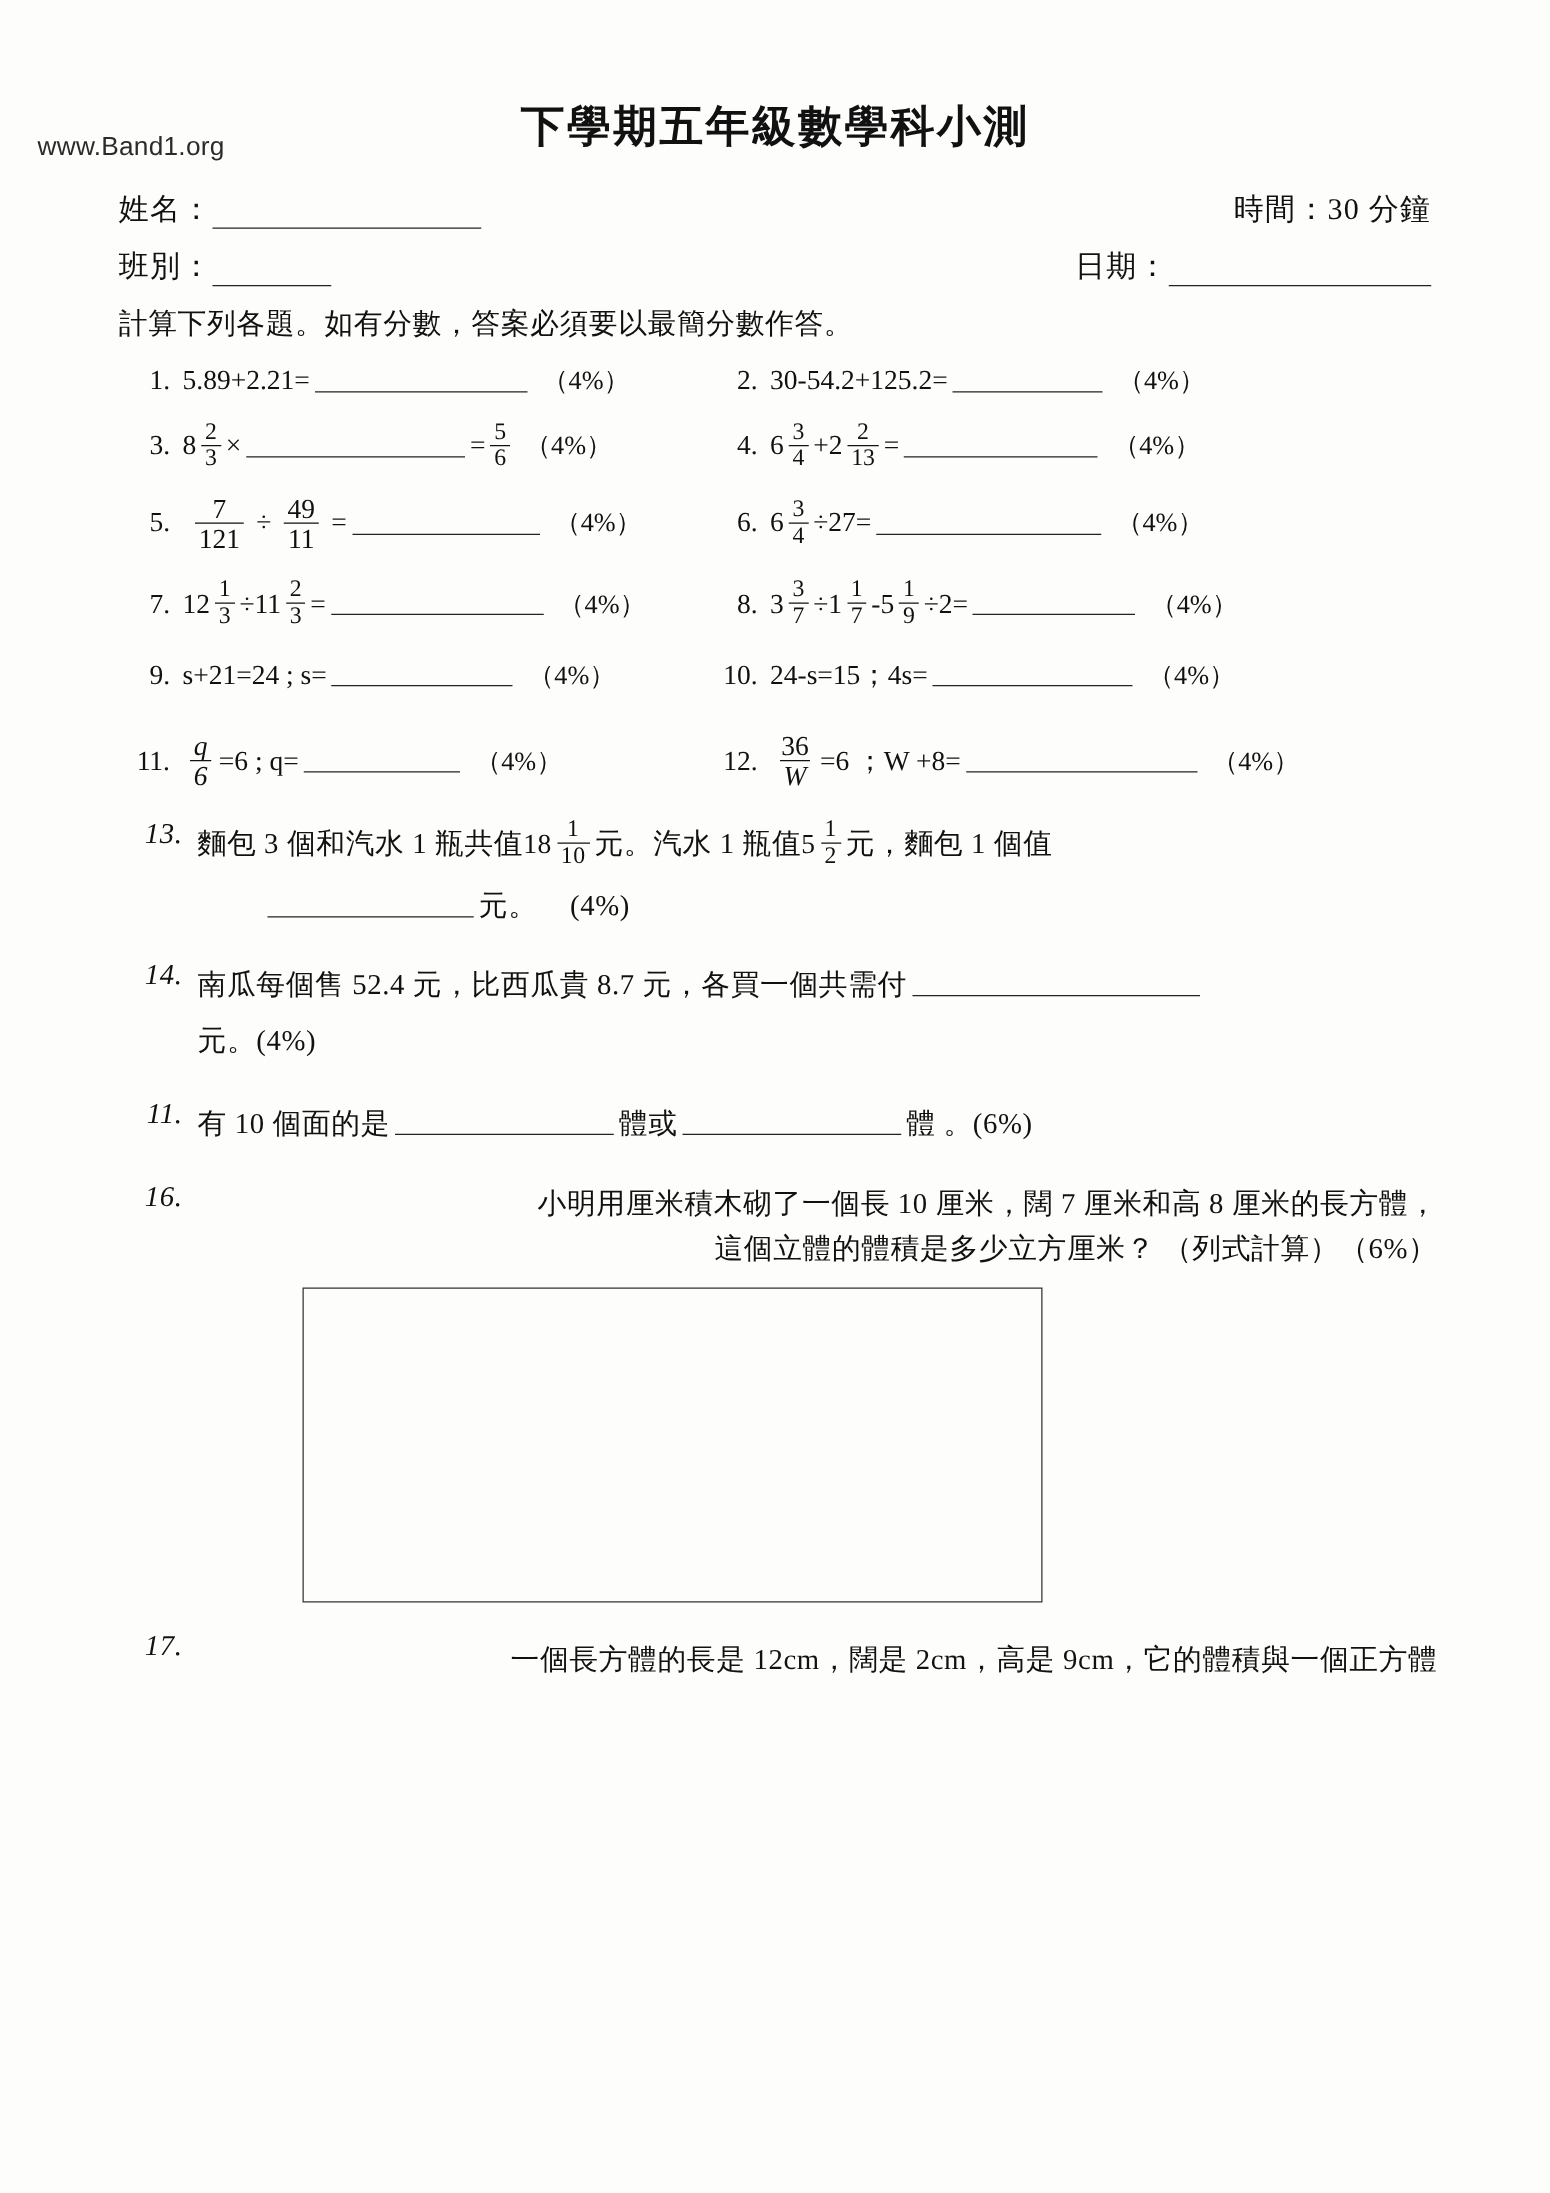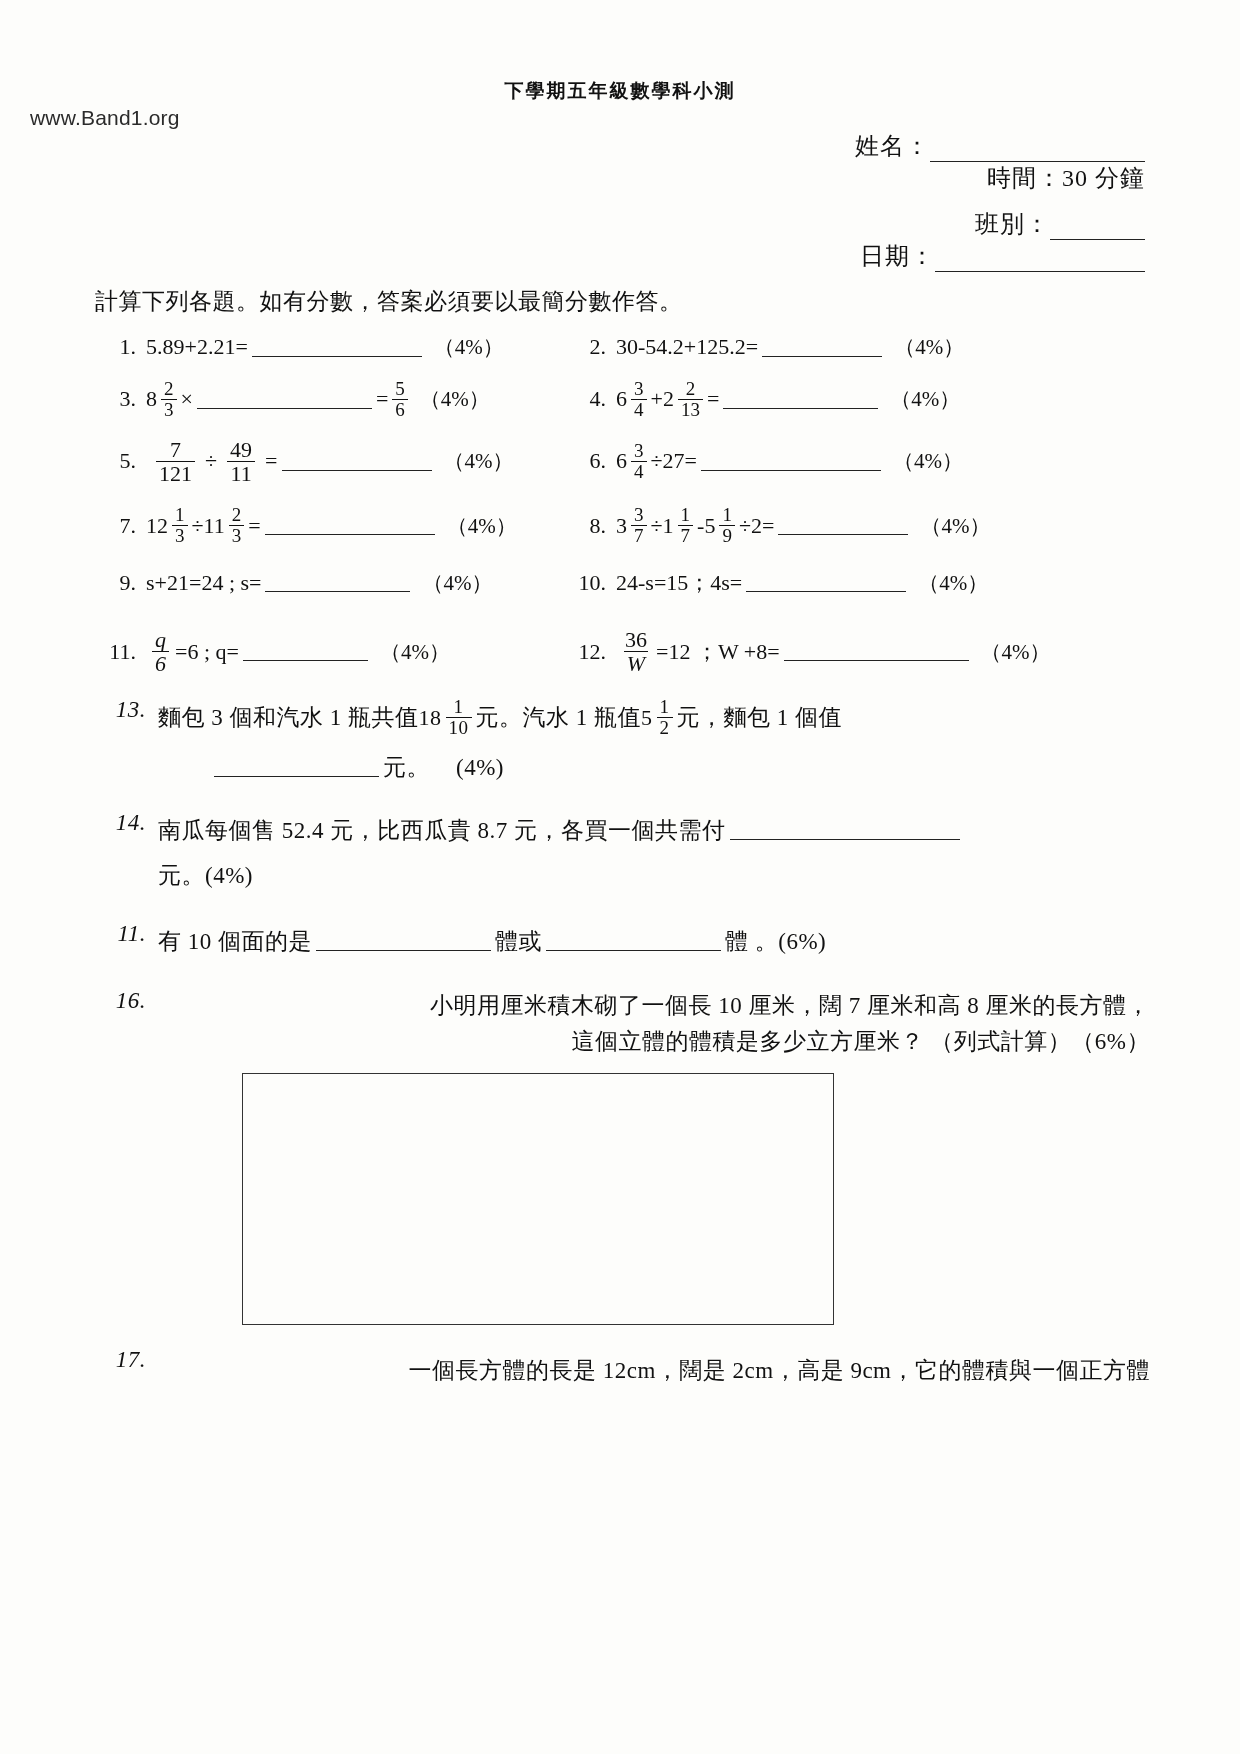--- a/index.html
+++ b/index.html
@@ -14,32 +14,32 @@
   .page { position:relative; width:1240px; height:1754px; padding:0; box-sizing:border-box; }
 
   .watermark {
     position:absolute; left:30px; top:28px;
     font-family:"Liberation Sans", sans-serif;
     font-size:21px; color:#2b2b2b; letter-spacing:0.2px;
   }
 
   .title {
     text-align:center;
-    font-size:19px;
+    font-size:35px;
     font-weight:bold;
     letter-spacing:2px;
     margin-top:78px;
   }
 
   .info {
     margin-top:26px;
     padding:0 95px 0 95px;
     font-size:24px;
   }
-  .info-row { display:flex; align-items:flex-end; margin-bottom:14px;flex-direction:column; }
+  .info-row { display:flex; align-items:flex-end; margin-bottom:14px; }
   .info-left { display:flex; align-items:flex-end; }
   .info-right { display:flex; align-items:flex-end; margin-left:auto; }
   .lbl { white-space:nowrap; letter-spacing:1px; }
   .blank { display:inline-block; border-bottom:1.6px solid #222; height:20px; }
 
   .instr {
     padding:0 95px;
     font-size:23px;
     margin-top:14px;
     letter-spacing:0.5px;
@@ -301,21 +301,21 @@
         </span>
         <span class="marks">（4%）</span>
       </div>
       <div class="qcol right">
         <span class="num">12.</span>
         <span class="body-txt">
           <span class="frac" style="font-size:22px;margin:0 6px">
             <span class="n">36</span>
             <span class="d ital">W</span>
           </span>
-          <span>=12  ；W +8=</span>
+          <span>=6  ；W +8=</span>
           <span class="u" style="width:185px"></span>
         </span>
         <span class="marks">（4%）</span>
       </div>
     </div>
 
   </div>
 
   <div class="long-q">
 

